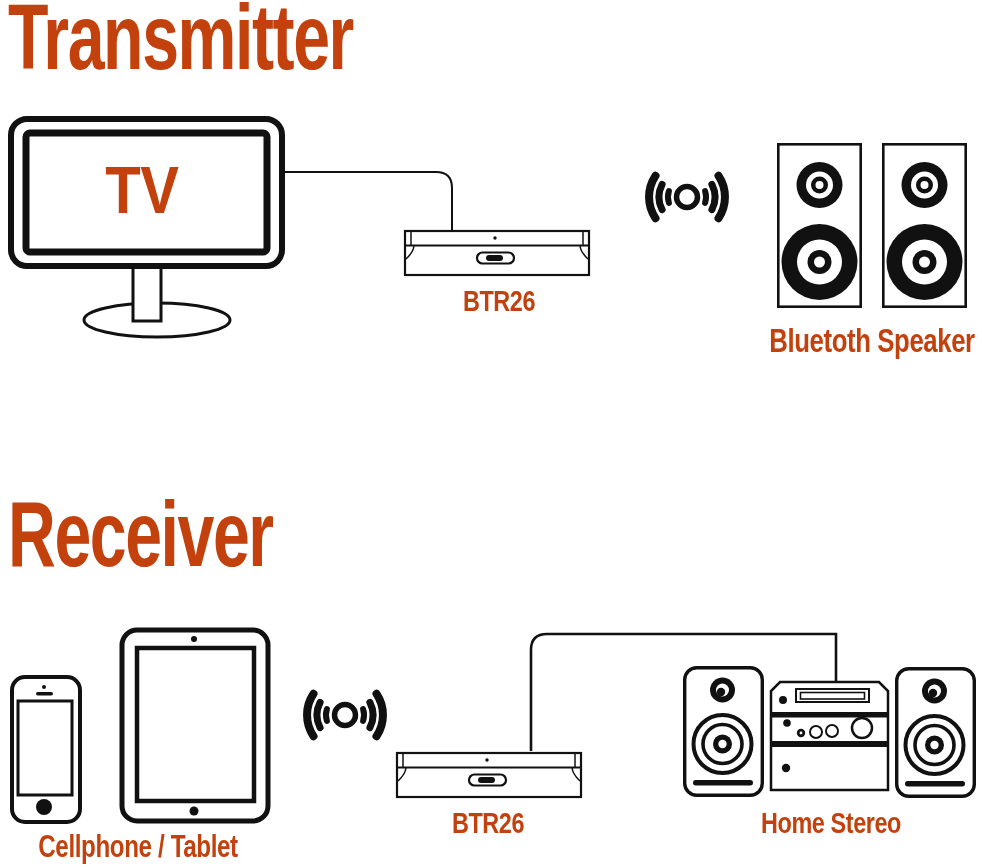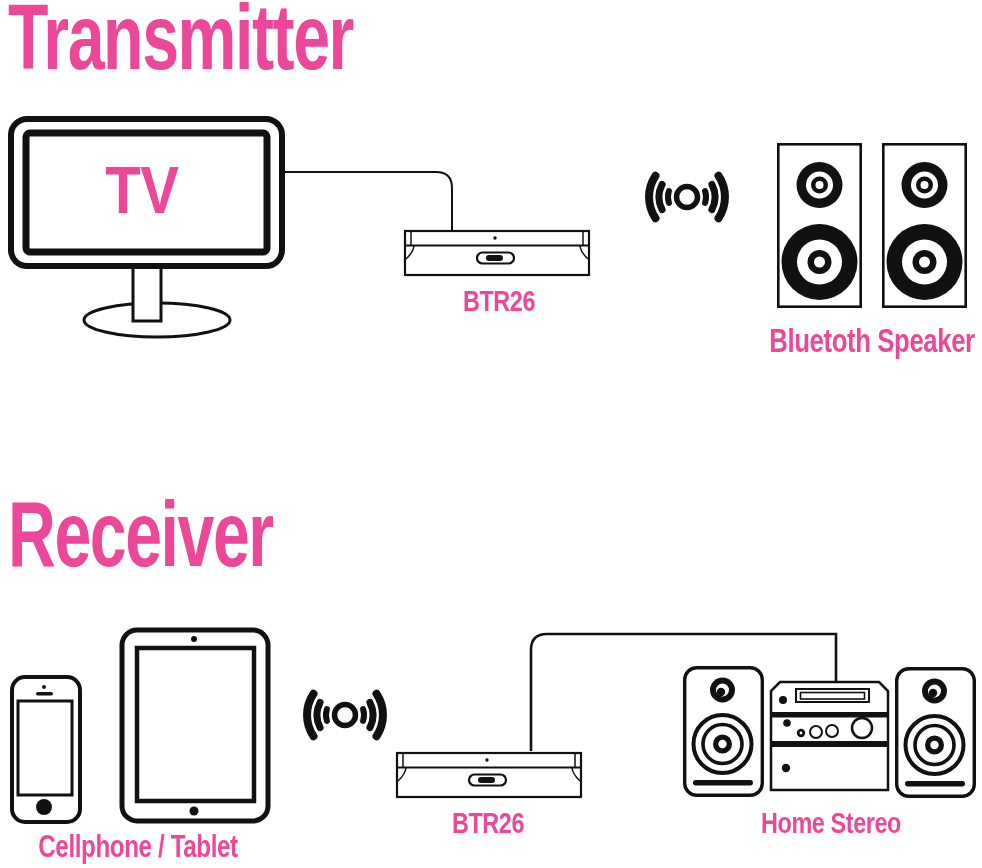--- a/index.html
+++ b/index.html
@@ -2,21 +2,21 @@
 <html><head>
 <meta charset="utf-8">
 <style>
   html, body { margin: 0; padding: 0; background: #ffffff; }
   .canvas {
     position: relative;
     width: 982px;
     height: 868px;
     background: #ffffff;
     font-family: "Liberation Sans", sans-serif;
-    color: #ec4899;
+    color: #c2410c;
     overflow: hidden;
   }
   .artwork {
     position: absolute;
     left: 0; top: 0;
     width: 982px; height: 868px;
   }
   .heading {
     position: absolute;
     font-weight: 700;

